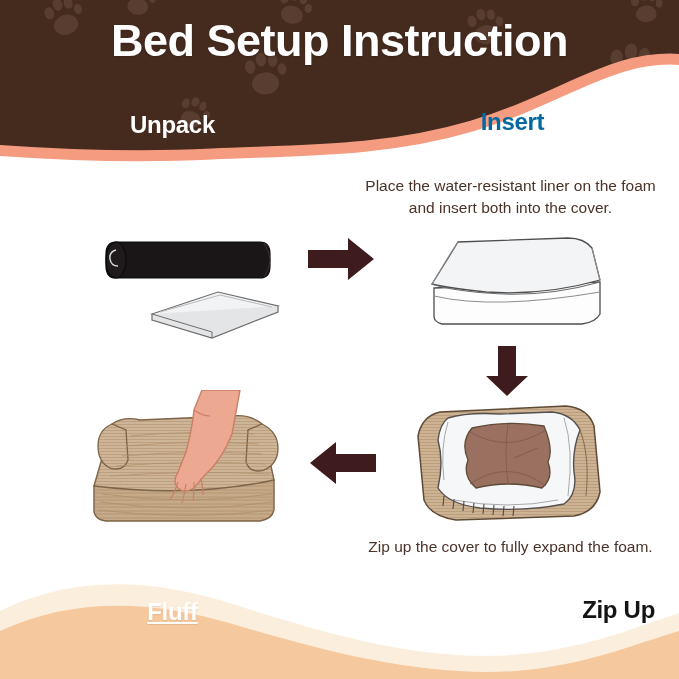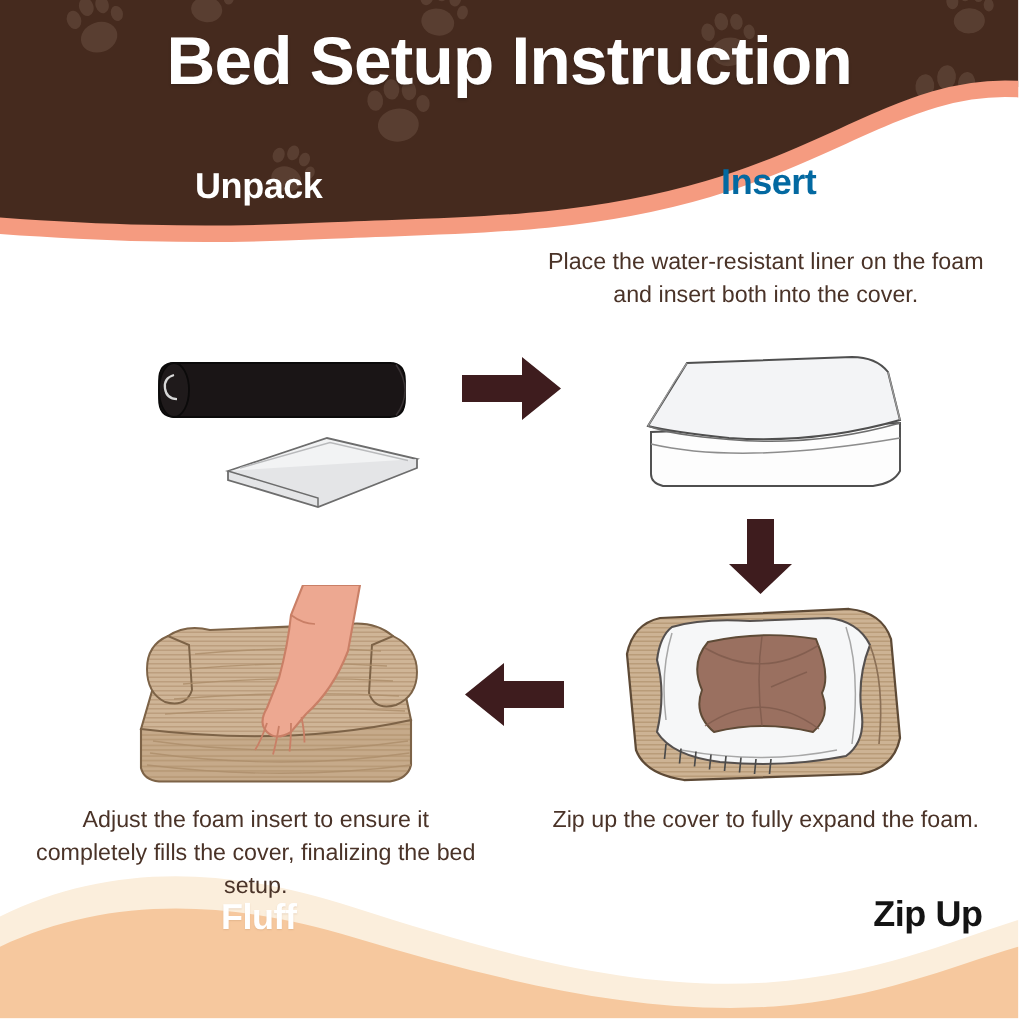--- a/index.html
+++ b/index.html
@@ -85,21 +85,21 @@
   
   .step-caption {
     position: absolute;
     text-align: center;
     color: #4a3328;
     font-size: 15.5px;
     line-height: 22px;
     z-index: 4;
   }
   #caption-unpack { left: 18px;  top: 175px; width: 305px; }
-  #caption-insert { left: 358px; top: 164px; width: 305px; }
+  #caption-insert { left: 358px; top: 175px; width: 305px; }
   #caption-fluff  { left: 18px;  top: 536px; width: 305px; }
   #caption-zipup  { left: 358px; top: 536px; width: 305px; }
 
   
   .art { position: absolute; z-index: 3; }
   #art-unpack { left: 100px; top: 228px; }
   #art-insert { left: 424px; top: 230px; }
   #art-fluff  { left: 82px;  top: 390px; }
   #art-zipup  { left: 404px; top: 396px; }
 
@@ -199,21 +199,20 @@
       </g>
     </svg>
 
     <div id="poster-title">Bed Setup Instruction</div>
 
     <div class="step-heading" id="heading-unpack">Unpack</div>
     <div class="step-heading" id="heading-insert">Insert</div>
   </div>
 
   <div class="step-caption" id="caption-insert">Place the water-resistant liner on the foam and insert both into the cover.</div>
-  <div class="step-caption" id="caption-fluff">Adjust the foam insert to ensure it completely fills the cover, finalizing the bed setup.</div>
   <div class="step-caption" id="caption-zipup">Zip up the cover to fully expand the foam.</div>
 
   <div class="art" id="art-unpack">
     <svg width="190" height="115" viewBox="0 0 190 115">
 
       <g>
         <path d="M16,14 L160,14 Q170,14 170,26 L170,38 Q170,50 160,50 L16,50 Q6,50 6,38 L6,26 Q6,14 16,14 Z" fill="#1A1516" stroke="#0B0A0A" stroke-width="1.2"></path>
         <ellipse cx="16" cy="32" rx="10" ry="18" fill="#1F1A1B" stroke="#0B0A0A" stroke-width="1.2"></ellipse>
         <path d="M16,22 Q9,24 10,31 Q11,38 18,38" fill="none" stroke="#d8d8d8" stroke-width="1.5"></path>
         <path d="M164,15 Q170,24 170,32 Q170,41 164,49" fill="none" stroke="#3a3335" stroke-width="1"></path>
@@ -346,17 +345,17 @@
   </div>
 
   <div id="footer-band">
     <svg id="footer-svg" width="679" height="120" viewBox="0 0 679 120">
 
       <path d="M-4,54 C70,16 150,18 236,46 C330,76 420,102 512,96 C588,90 634,68 686,52 L686,124 L-4,124 Z" fill="#FBEEDC"></path>
 
       <path d="M-4,74 C70,38 150,40 236,66 C330,94 424,118 516,112 C590,106 636,84 686,70 L686,124 L-4,124 Z" fill="#F6C89E"></path>
     </svg>
 
-    <div class="step-heading" id="heading-fluff" style="top:36px;">Fluff</div>
+    <div class="step-heading" id="heading-fluff" style="top:36px;text-decoration:underline;">Fluff</div>
     <div class="step-heading" id="heading-zipup" style="top:34px;">Zip Up</div>
   </div>
 
 </div>
 
 </body></html>

